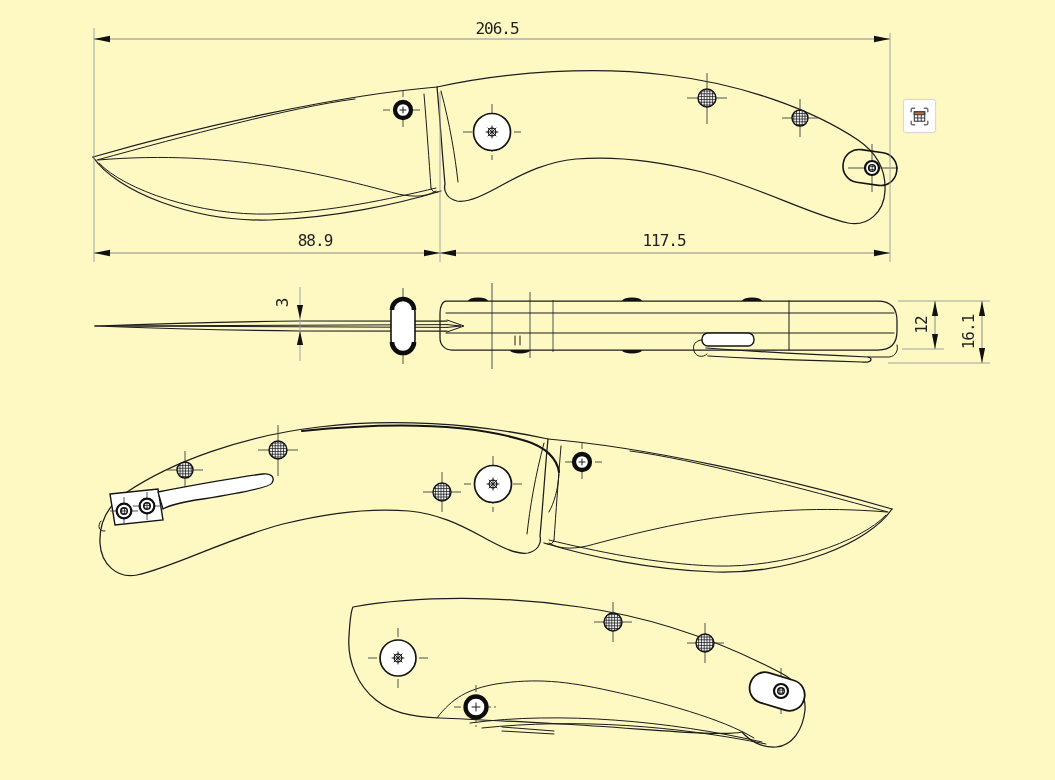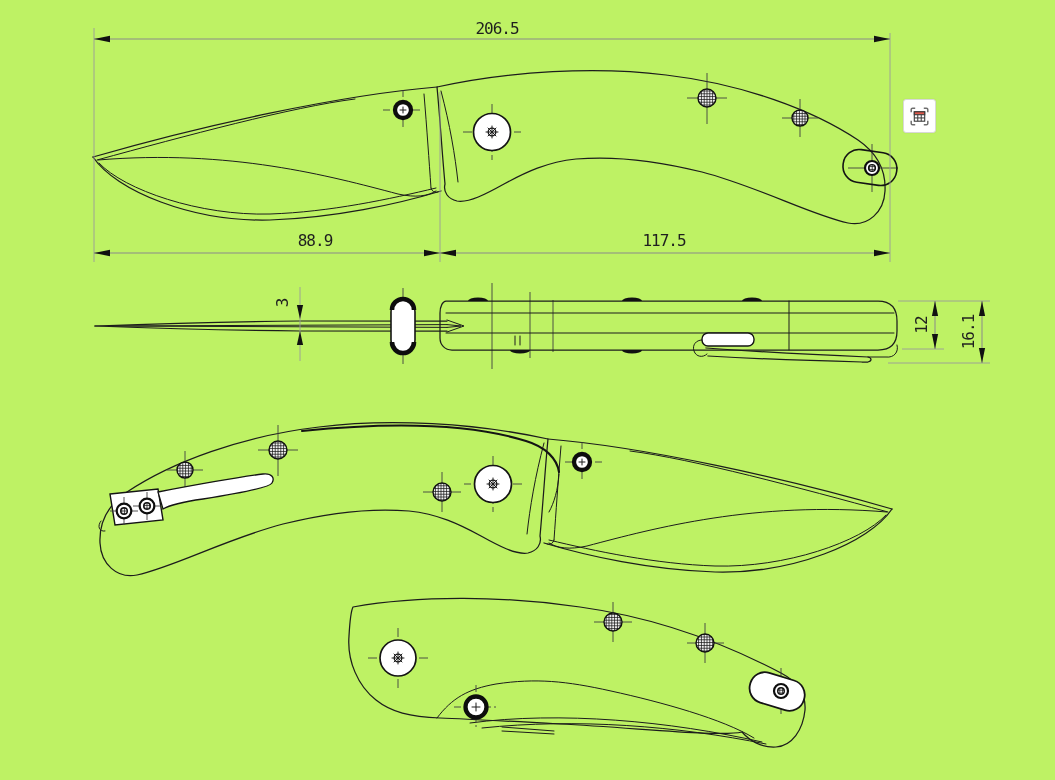--- a/index.html
+++ b/index.html
@@ -1,17 +1,17 @@
 <!DOCTYPE html>
 <html><head>
 <meta charset="utf-8">
 <style>
   html,body{margin:0;padding:0;background:#ffffff;}
   body{width:1055px;height:780px;overflow:hidden;font-family:"DejaVu Sans Mono",monospace;}
-  .stage{position:relative;width:1055px;height:780px;background:#bef264;}
+  .stage{position:relative;width:1055px;height:780px;background:#fef9c3;}
   svg.drawing{position:absolute;left:0;top:0;}
   .geo{stroke:#1c1c1c;fill:none;stroke-width:1.25;stroke-linecap:round;stroke-linejoin:round;}
   .geo-thin{stroke:#1c1c1c;fill:none;stroke-width:1;stroke-linecap:round;}
   .geo-bold{stroke:#141414;fill:none;stroke-width:2.1;stroke-linecap:round;}
   .dimline{stroke:#8a8a8a;fill:none;stroke-width:1;}
   .extline{stroke:#9a9a9a;fill:none;stroke-width:0.9;}
   .arrow{fill:#111;stroke:none;}
   .dim-text{font-family:"DejaVu Sans Mono",monospace;font-size:16px;fill:#1f1f1f;letter-spacing:-1px;}
   .crossline{stroke:#3f3f3f;fill:none;stroke-width:0.9;}
   .ring{fill:#fff;stroke:#0d0d0d;stroke-width:4.3;}

